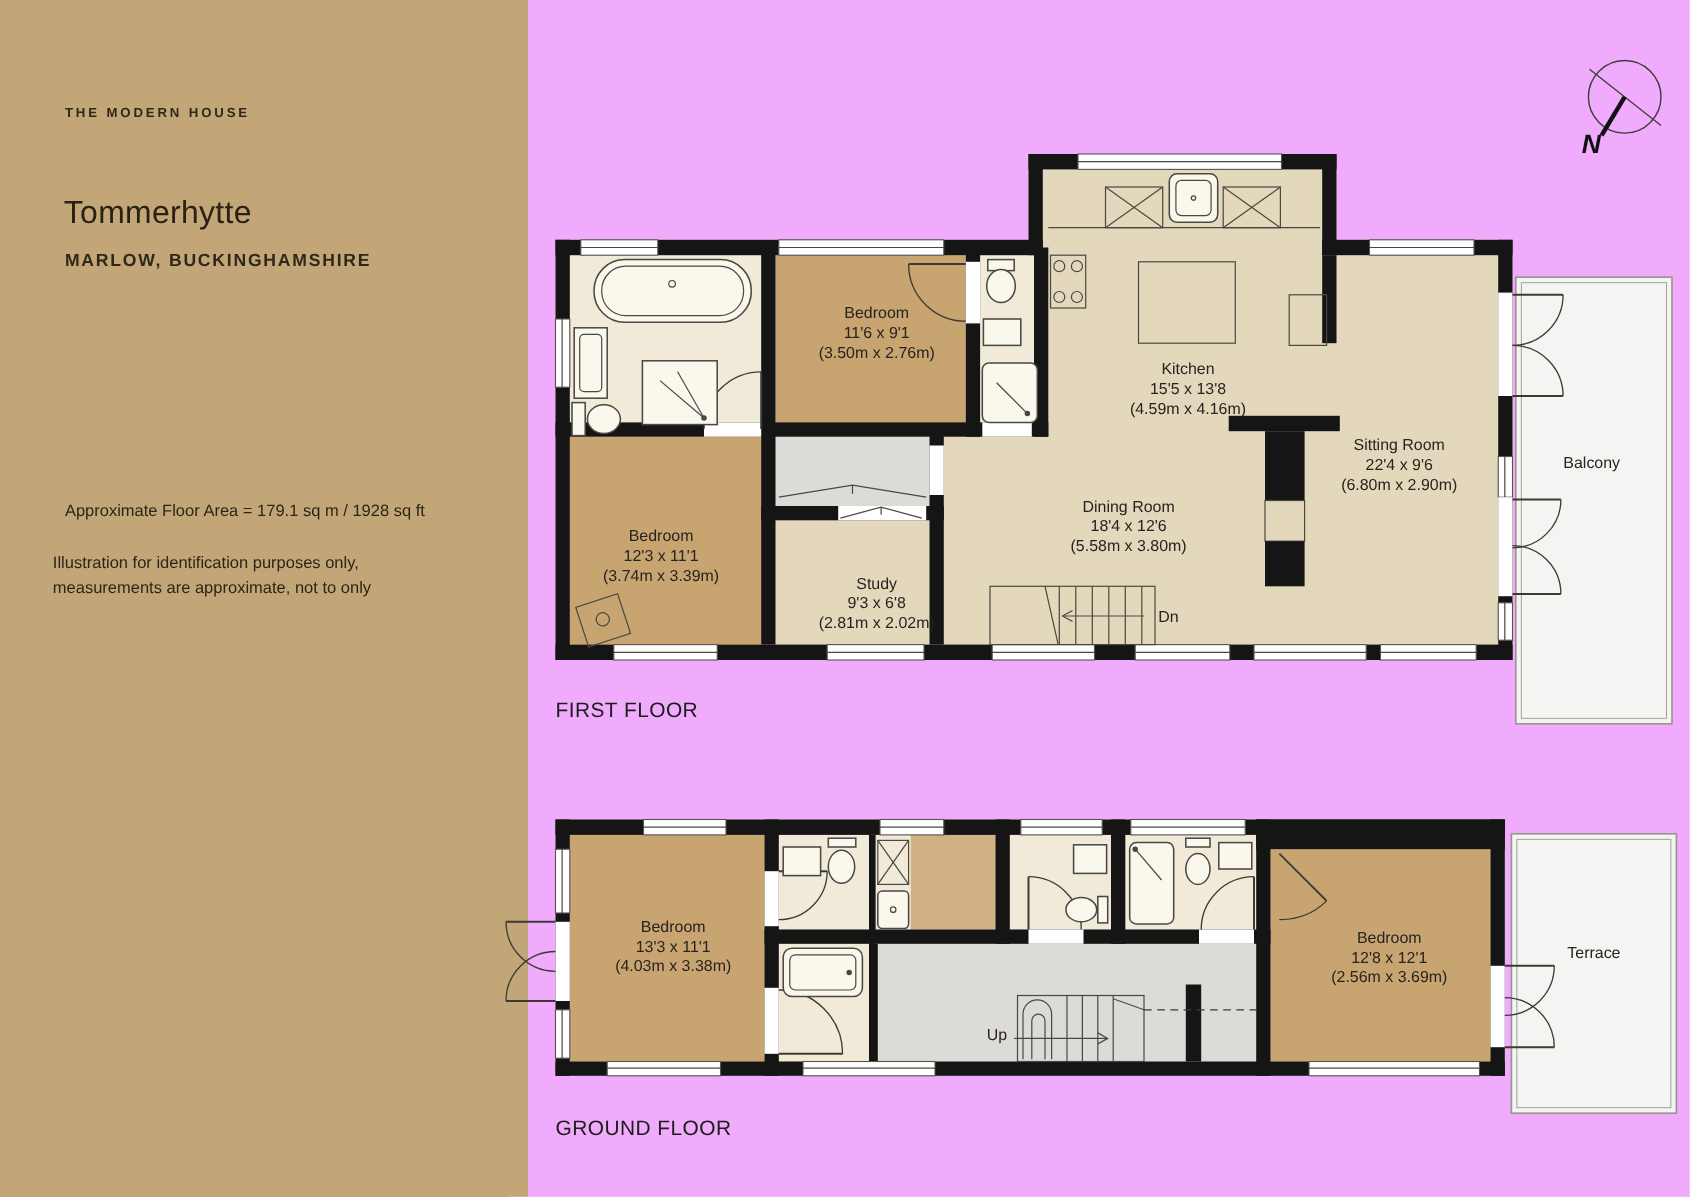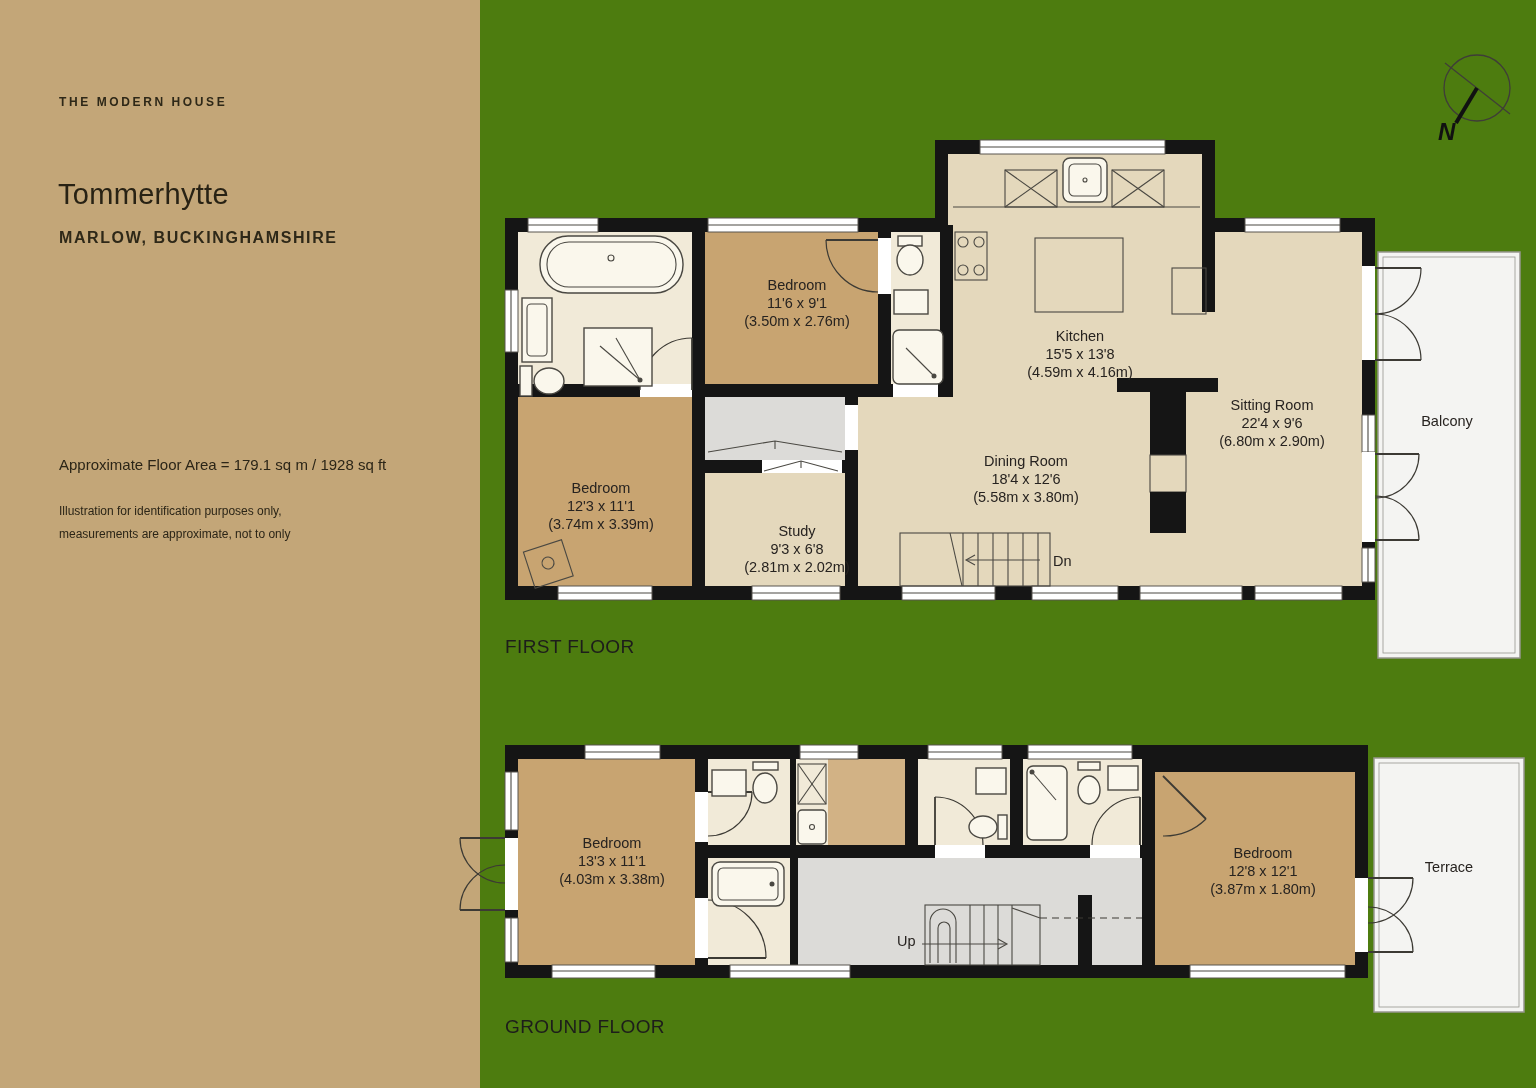--- a/index.html
+++ b/index.html
@@ -1,27 +1,27 @@
 <!DOCTYPE html>
 <html><head>
 <meta charset="utf-8">
 <style>
   html,body{margin:0;padding:0;}
-  .page{position:relative;width:1536px;height:1088px;background:#4d7c0f;overflow:hidden;
+  .page{position:relative;width:1536px;height:1088px;background:#f0abfc;overflow:hidden;
         font-family:"Liberation Sans",sans-serif;}
   
   .sidebar{position:absolute;left:0;top:0;width:480px;height:1088px;background:#c3a678;}
   .brand{position:absolute;left:59px;top:95px;font-size:12px;font-weight:700;
          letter-spacing:2.6px;color:#2e2818;}
   .prop{position:absolute;left:58px;top:178px;margin:0;font-family:Liberation Sans, sans-serif;
         font-size:29px;font-weight:500;color:#282214;letter-spacing:.3px;}
   .loc{position:absolute;left:59px;top:229px;font-size:16px;font-weight:700;
        letter-spacing:1.6px;color:#2e2818;}
   .area{position:absolute;left:59px;top:456px;font-size:15px;color:#2b2517;}
-  .disc{position:absolute;left:59px;top:500px;font-size:12px;line-height:23px;color:#2b2517;}
+  .disc{position:absolute;left:48px;top:500px;font-size:15px;line-height:23px;color:#2b2517;}
   
   .room-label{position:absolute;transform:translateX(-50%);text-align:center;white-space:nowrap;
               font-size:14.5px;line-height:18px;font-weight:500;color:#272320;}
   .room-label span{display:block;}
   .small-label{position:absolute;font-size:14.5px;font-weight:500;color:#272320;white-space:nowrap;}
   .center{transform:translateX(-50%);}
   .floor-title{position:absolute;font-size:19px;letter-spacing:.4px;color:#1d1d1b;font-weight:500;}
   .north{position:absolute;left:1438px;top:118px;font-size:24px;font-weight:700;
          font-style:italic;color:#111;}
   
@@ -390,19 +390,19 @@
   <div class="floor-title" style="left:505px;top:636px">FIRST FLOOR</div>
 
   <div class="room-label" style="left:612px;top:834px">
     <span>Bedroom</span>
     <span>13'3 x 11'1</span>
     <span>(4.03m x 3.38m)</span>
   </div>
   <div class="room-label" style="left:1263px;top:844px">
     <span>Bedroom</span>
     <span>12'8 x 12'1</span>
-    <span>(3.87m x 1.80m)</span>
+    <span>(2.56m x 3.69m)</span>
   </div>
   <div class="small-label" style="left:897px;top:933px">Up</div>
   <div class="small-label center" style="left:1449px;top:859px">Terrace</div>
   <div class="floor-title" style="left:505px;top:1016px">GROUND FLOOR</div>
 
 </div>
 
 </body></html>

